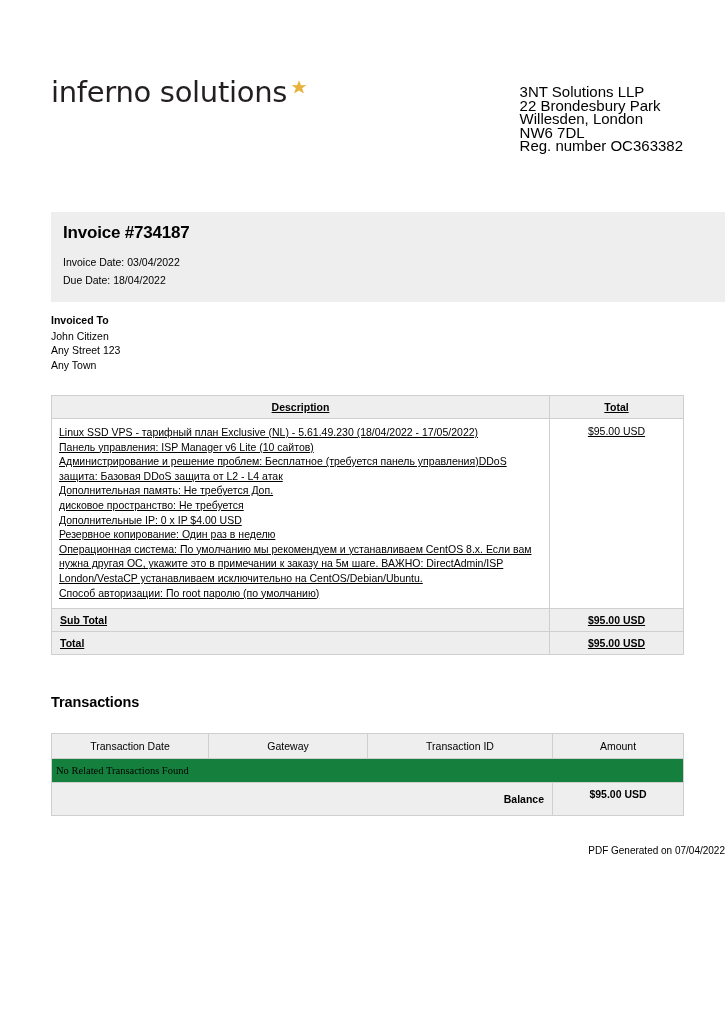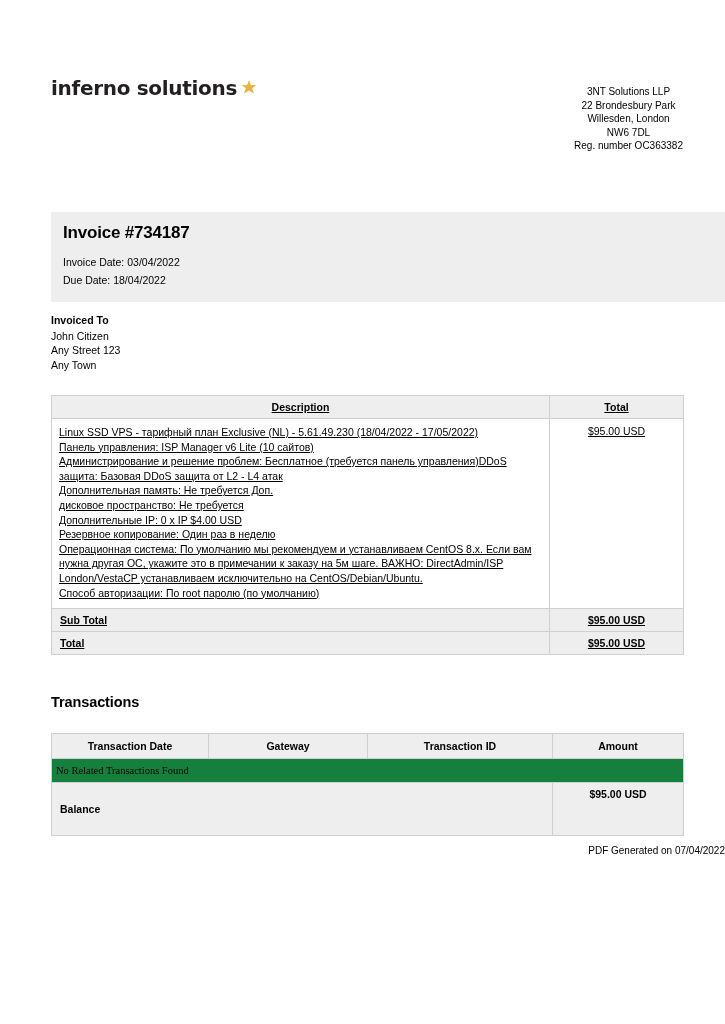--- a/index.html
+++ b/index.html
@@ -30,36 +30,36 @@
     justify-content: space-between;
     align-items: flex-start;
   }
   .logo {
     display: flex;
     align-items: flex-start;
     white-space: nowrap;
   }
   .logo-text {
     font-family: "DejaVu Sans", sans-serif;
-    font-size: 20px;
-    font-weight: 700;
+    font-size: 29px;
+    font-weight: 400;
     letter-spacing: -0.3px;
     color: #231f20;
     line-height: 1;
   }
   .logo-star {
     display: inline-block;
     margin-left: 3px;
     margin-top: 1px;
     width: 18px;
     height: 18px;
   }
   .company-address {
-    text-align: center;
-    font-size: 10px;
+    text-align: left;
+    font-size: 15px;
     line-height: 13.5px;
     color: #000;
     padding-top: 7px;
   }
   
   .invoice-band {
     position: absolute;
     left: 51px;
     top: 212px;
     width: 720px;
@@ -144,38 +144,38 @@
     font-weight: bold;
     letter-spacing: -0.1px;
   }
   .trans-table {
     position: absolute;
     left: 51px;
     top: 733px;
   }
   .trans-table th {
     background: #eeeeee;
-    font-weight: bold;
+    font-weight: normal;
     text-align: center;
     padding: 6px 4px;
   }
   .t-col-1 { width: 157px; }
   .t-col-2 { width: 159px; }
   .t-col-3 { width: 185px; }
   .t-col-4 { width: 131px; }
   .empty-cell {
     padding: 6px 4px;
     background: #15803d;
     font-family: Liberation Serif, serif;
   }
   .balance-label {
-    text-align: left;
-    background: #eeeeee;
-    font-weight: bold;
-    padding: 20px 8px;
+    text-align: right;
+    background: #eeeeee;
+    font-weight: bold;
+    padding: 10px 8px;
   }
   .balance-value {
     text-align: center;
     background: #eeeeee;
     font-weight: bold;
     padding: 5px 8px;
   }
   
   .footer {
     position: absolute;

